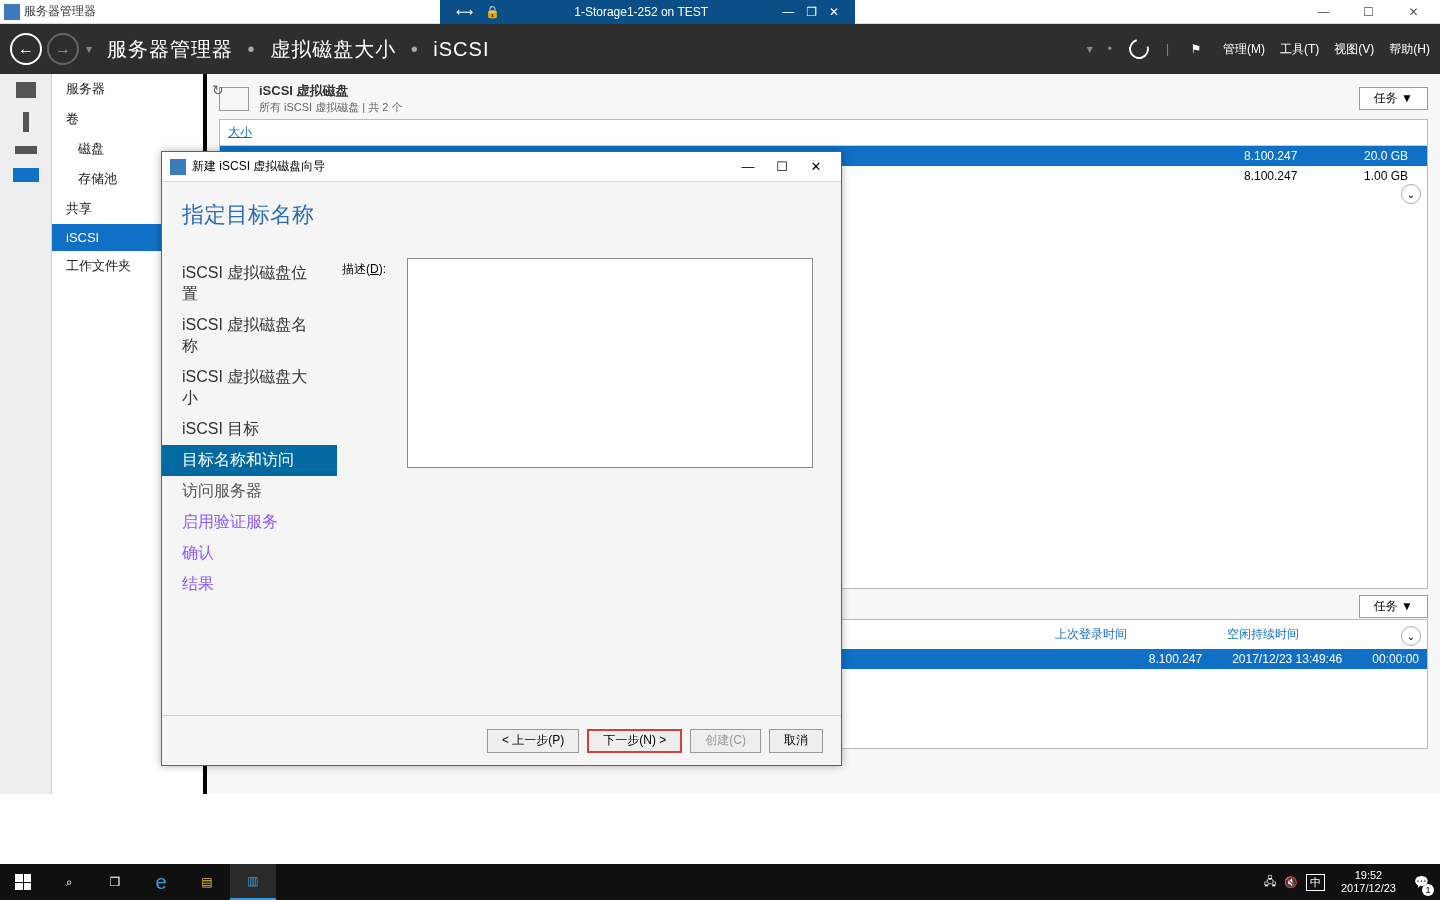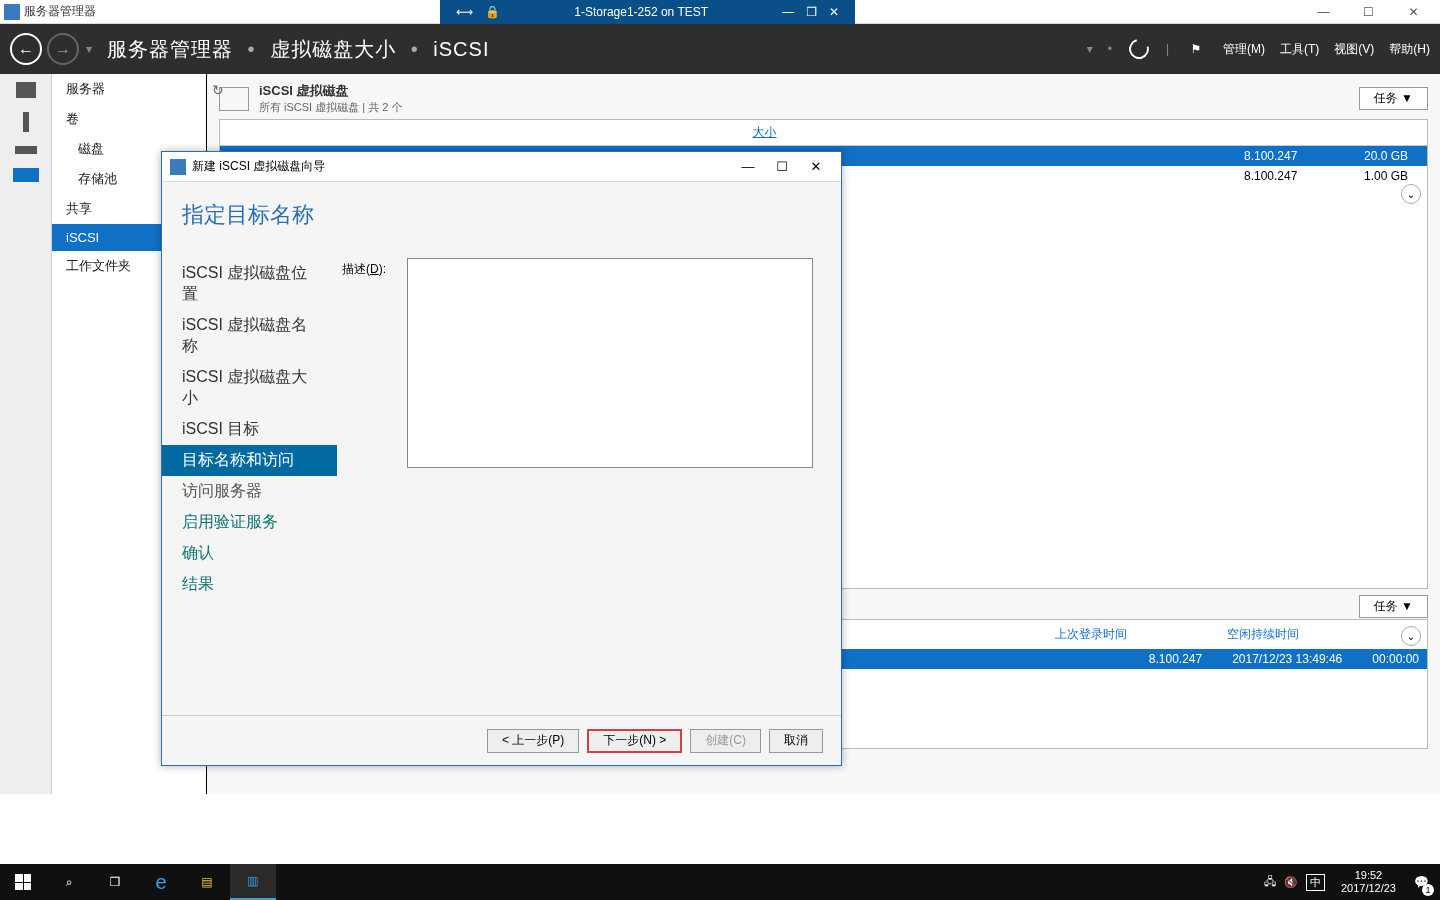--- a/index.html
+++ b/index.html
@@ -18,34 +18,34 @@
 .sm-header .nav-arrow.active{border-color:#fff;color:#fff;}
 .sm-header .breadcrumb{font-size:20px;margin-left:15px;letter-spacing:1px;}
 .sm-header .bc-sep{margin:0 8px;color:#aaa;}
 .sm-header .right-menu{margin-left:auto;display:flex;align-items:center;gap:15px;font-size:12px;}
 .sm-header .icon-btn{width:24px;height:24px;display:flex;align-items:center;justify-content:center;}
 .sm-header .refresh-icon{width:20px;height:20px;border:2px solid #fff;border-radius:50%;border-top-color:transparent;transform:rotate(30deg);}
 .sm-body{display:flex;height:720px;background:#fff;}
 .iconbar{width:52px;background:#eee;border-right:1px solid #ccc;display:flex;flex-direction:column;align-items:center;padding-top:8px;gap:14px;}
 .iconbar .ic{width:20px;height:16px;background:#555;}
 .iconbar .ic.sel{background:#1070c5;position:relative;}
-.sidebar{width:155px;background:#fff;border-right:1px solid #000000;}
+.sidebar{width:155px;background:#fff;border-right:4px solid #000000;}
 .sidebar .item{padding:6px 14px;font-size:13px;color:#222;cursor:default;}
 .sidebar .item.sub{padding-left:26px;}
 .sidebar .item.selected{background:#1070c5;color:#fff;}
 .main{flex:1;background:#f7f7f7;padding:8px 12px;position:relative;}
 .panel-head{display:flex;align-items:center;margin-bottom:4px;}
 .panel-head .disk-icon{width:30px;height:24px;border:1px solid #999;margin-right:10px;position:relative;}
 .panel-head .disk-icon::before{content:"↻";position:absolute;left:-8px;top:-6px;font-size:14px;color:#666;}
 .panel-head .titles{display:flex;flex-direction:column;}
 .panel-head .t1{font-size:13px;font-weight:bold;color:#333;}
 .panel-head .t2{font-size:11px;color:#666;}
 .panel-head .tasks{margin-left:auto;font-size:12px;border:1px solid #999;padding:2px 14px;background:#fff;}
 .table-area{border:1px solid #bbb;background:#fff;height:470px;position:relative;}
-.table-head{display:flex;border-bottom:1px solid #ccc;font-size:12px;color:#1070c5;padding:4px 8px;justify-content:center;gap:62px;text-decoration:underline;}
+.table-head{display:flex;border-bottom:1px solid #ccc;font-size:12px;color:#1070c5;padding:4px 8px;justify-content:space-between;gap:62px;text-decoration:underline;}
 .table-head .col{min-width:60px;}
 .table-rows{font-size:12px;}
 .table-row{display:flex;padding:3px 8px;justify-content:flex-end;gap:40px;}
 .table-row.sel{background:#1070c5;color:#fff;}
 .table-row .c1{min-width:80px;}
 .table-row .c2{min-width:55px;}
 .collapse-btn{position:absolute;right:6px;top:64px;width:20px;height:20px;border:1px solid #aaa;border-radius:50%;display:flex;align-items:center;justify-content:center;font-size:10px;}
 .lower-panel{margin-top:12px;border:1px solid #bbb;background:#fff;height:130px;position:relative;}
 .lower-head{display:flex;font-size:12px;color:#1070c5;padding:6px 8px;gap:100px;justify-content:flex-end;}
 .lower-row{display:flex;font-size:12px;padding:3px 8px;gap:30px;justify-content:flex-end;background:#1070c5;color:#fff;}
@@ -56,21 +56,21 @@
 .wizard-titlebar .wtitle{font-size:12px;}
 .wizard-titlebar .spacer{flex:1;}
 .wizard-titlebar .wbtn{width:34px;height:22px;display:flex;align-items:center;justify-content:center;font-size:13px;}
 .wizard-head{padding:18px 20px 10px 20px;}
 .wizard-head .main-title{font-size:22px;color:#2a6db4;font-weight:300;}
 .wizard-body{flex:1;display:flex;}
 .wizard-nav{width:175px;padding:18px 0;}
 .wizard-nav .step{padding:5px 20px;font-size:16px;color:#555;}
 .wizard-nav .step.done{color:#333;}
 .wizard-nav .step.active{background:#0369a1;color:#fff;}
-.wizard-nav .step.disabled{color:#0f766e;}
+.wizard-nav .step.disabled{color:#8b5cf6;}
 .wizard-content{flex:1;padding:18px 28px 10px 5px;}
 .form-row{display:flex;align-items:flex-start;margin-bottom:14px;}
 .form-row label{width:65px;font-size:12px;text-align:left;padding-top:3px;}
 .form-row label .u{text-decoration:underline;}
 .form-row input[type=text]{flex:1;height:22px;border:1px solid #888;padding:0 5px;font-size:12px;outline:1px solid #d04040;outline-offset:0px;}
 .form-row textarea{flex:1;height:210px;border:1px solid #888;padding:4px;font-size:12px;resize:none;}
 .red-box{border:2px solid #d04040 !important;outline:none !important;}
 .wizard-footer{height:50px;border-top:1px solid #ccc;display:flex;align-items:center;justify-content:flex-end;padding:0 18px;gap:8px;}
 .wizard-footer button{height:24px;padding:0 14px;font-size:12px;background:#eee;border:1px solid #999;}
 .wizard-footer button.primary{border:2px solid #d04040;}

